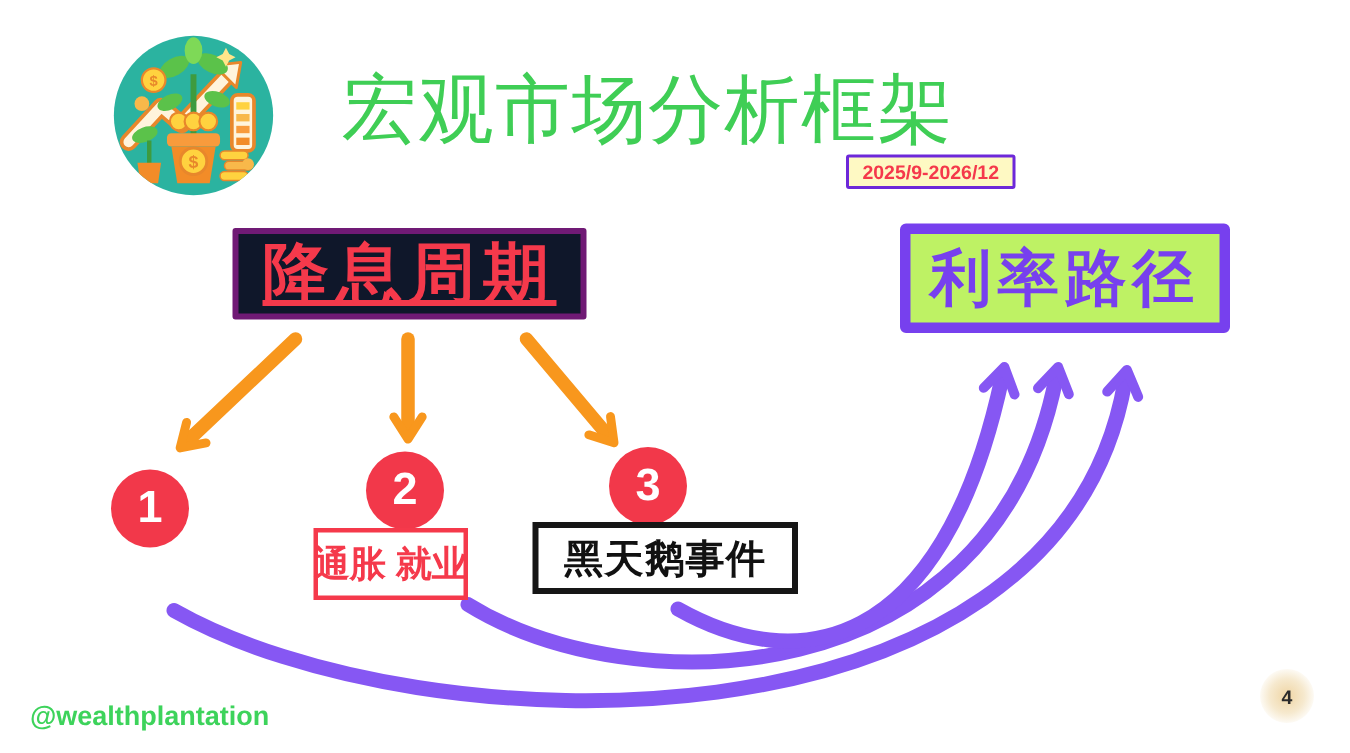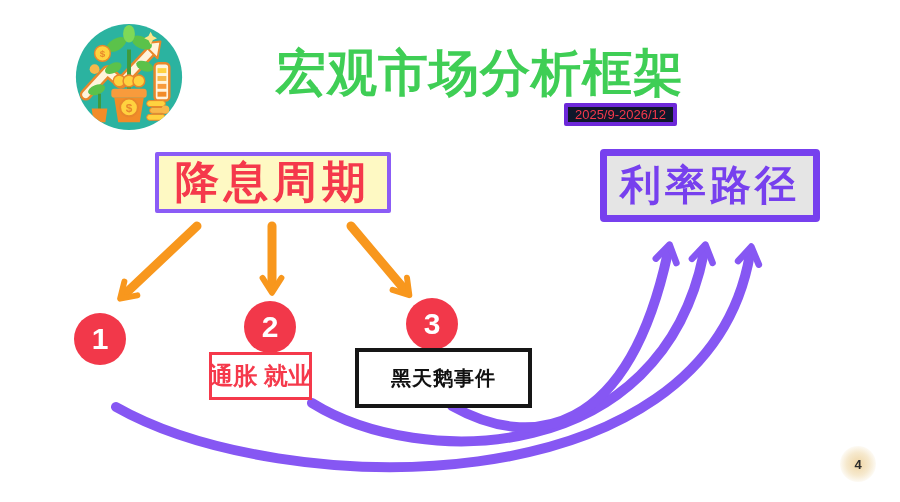--- a/index.html
+++ b/index.html
@@ -7,45 +7,44 @@
     position:relative;
     width:900px;height:502px;
     background:#ffffff;
     overflow:hidden;
     font-family:"Liberation Sans","DejaVu Sans",sans-serif;
   }
   
   .logo{position:absolute;left:70px;top:18px;width:118px;height:118px;}
   
   .title{
-    position:absolute;left:240px;top:40px;width:480px;
-    text-align:center;
-    font-size:50px;font-weight:700;letter-spacing:1px;
+    position:absolute;left:228px;top:40px;width:480px;
+    font-size:50px;font-weight:400;letter-spacing:1px;
     color:#3FCE55;white-space:nowrap;
   }
   .date-badge{
     position:absolute;left:564px;top:103px;width:113px;height:23px;
-    border:4px solid #6d28d9;border-radius:2px;box-sizing:border-box;
+    border:2px solid #6d28d9;border-radius:2px;box-sizing:border-box;
     display:flex;align-items:center;justify-content:center;
-    font-size:13px;font-weight:400;color:#F5394B;background:#0f172a;
+    font-size:13px;font-weight:700;color:#F5394B;background:#fef9c3;
   }
   
   .driver-box{
     position:absolute;left:155px;top:152px;width:236px;height:61px;
-    border:4px solid #8b5cf6;border-radius:2px;box-sizing:border-box;
+    border:4px solid #701a75;border-radius:2px;box-sizing:border-box;
     display:flex;align-items:center;justify-content:center;
     font-size:44px;font-weight:800;letter-spacing:5px;color:#F5394B;
-    background:#fef9c3;z-index:2;
+    background:#0f172a;z-index:2;text-decoration:underline;
   }
   .outcome-box{
     position:absolute;left:600px;top:149px;width:220px;height:73px;
     border:7px solid #7740EE;border-radius:4px;box-sizing:border-box;
     display:flex;align-items:center;justify-content:center;
     font-size:41px;font-weight:800;letter-spacing:4px;color:#7740EE;
-    background:#e5e5e5;z-index:2;
+    background:#bef264;z-index:2;
   }
   
   .num-badge{
     position:absolute;width:52px;height:52px;border-radius:50%;
     background:#F2384A;color:#fff;
     display:flex;align-items:center;justify-content:center;
     font-size:30px;font-weight:800;z-index:2;
   }
   .num-1{left:74px;top:313px;}
   .num-2{left:244px;top:301px;}
@@ -58,22 +57,22 @@
   }
   .factor-blue{
     left:30px;top:361px;width:158px;height:38px;
     border:3px solid #1B7AE8;color:#1B7AE8;font-size:20px;letter-spacing:1px;
   }
   .factor-red{
     left:209px;top:352px;width:103px;height:48px;
     border:3px solid #F5394B;color:#F5394B;font-size:24px;
   }
   .factor-black{
-    left:355px;top:348px;width:177px;height:60px;
-    border:4px solid #161616;color:#111;font-size:20px;letter-spacing:1px;
+    left:355px;top:348px;width:177px;height:48px;
+    border:4px solid #161616;color:#111;font-size:26px;letter-spacing:1px;
   }
   
   .arrows{position:absolute;left:0;top:0;width:900px;height:502px;z-index:1;}
   
   .watermark{
     position:absolute;left:20px;top:467px;
     font-size:18px;font-weight:700;color:#3DD35B;
   }
   .page-dot{
     position:absolute;left:840px;top:446px;width:36px;height:36px;
@@ -162,15 +161,16 @@
   <div class="driver-box">降息周期</div>
   <div class="outcome-box">利率路径</div>
 
   <div class="num-badge num-1">1</div>
   <div class="num-badge num-2">2</div>
   <div class="num-badge num-3">3</div>
 
   <div class="factor-box factor-red">通胀 就业</div>
   <div class="factor-box factor-black">黑天鹅事件</div>
 
+  <div class="watermark">@wealthplantation</div>
   <div class="page-dot">4</div>
 
 </div>
 
 </body></html>

